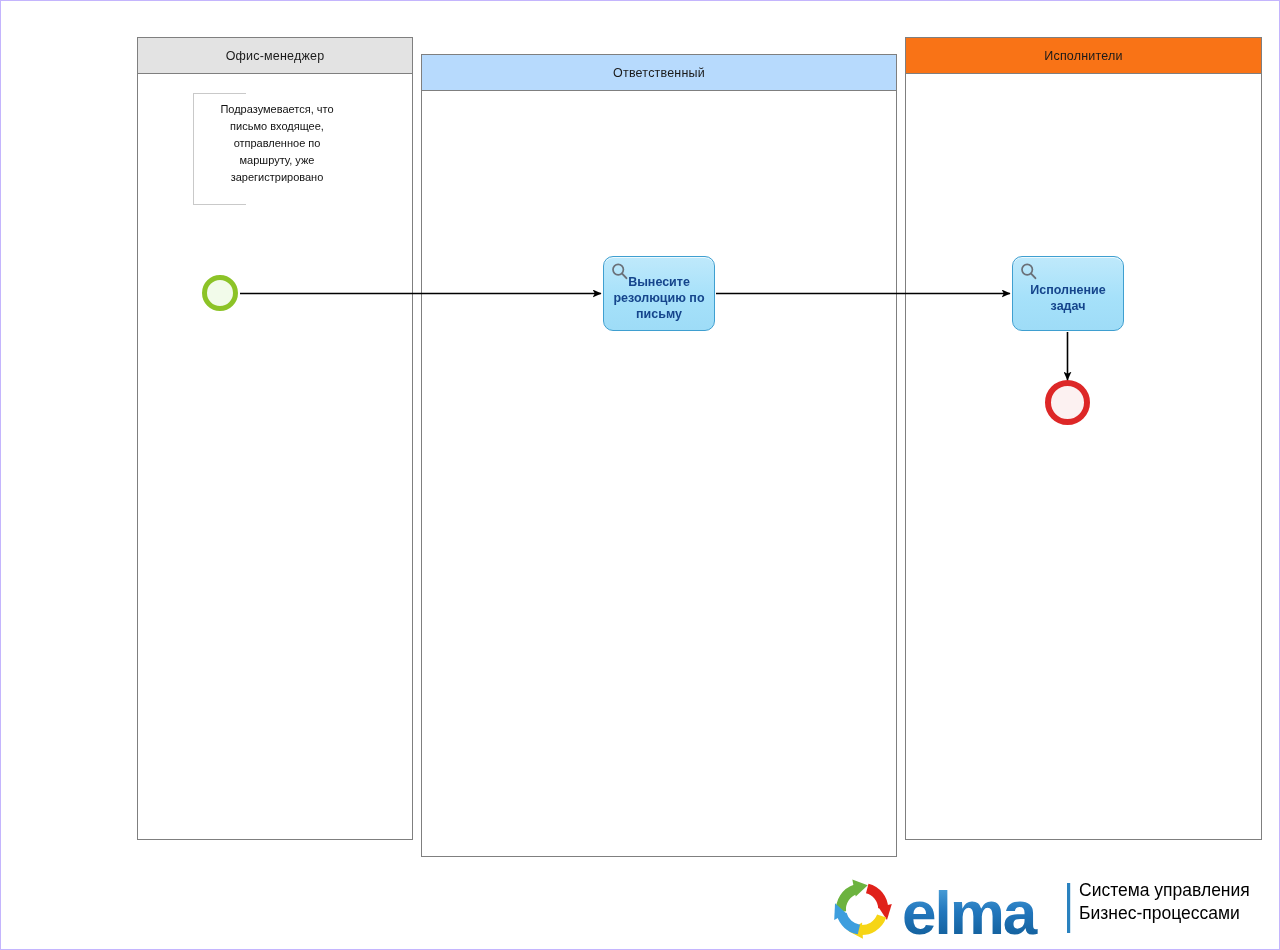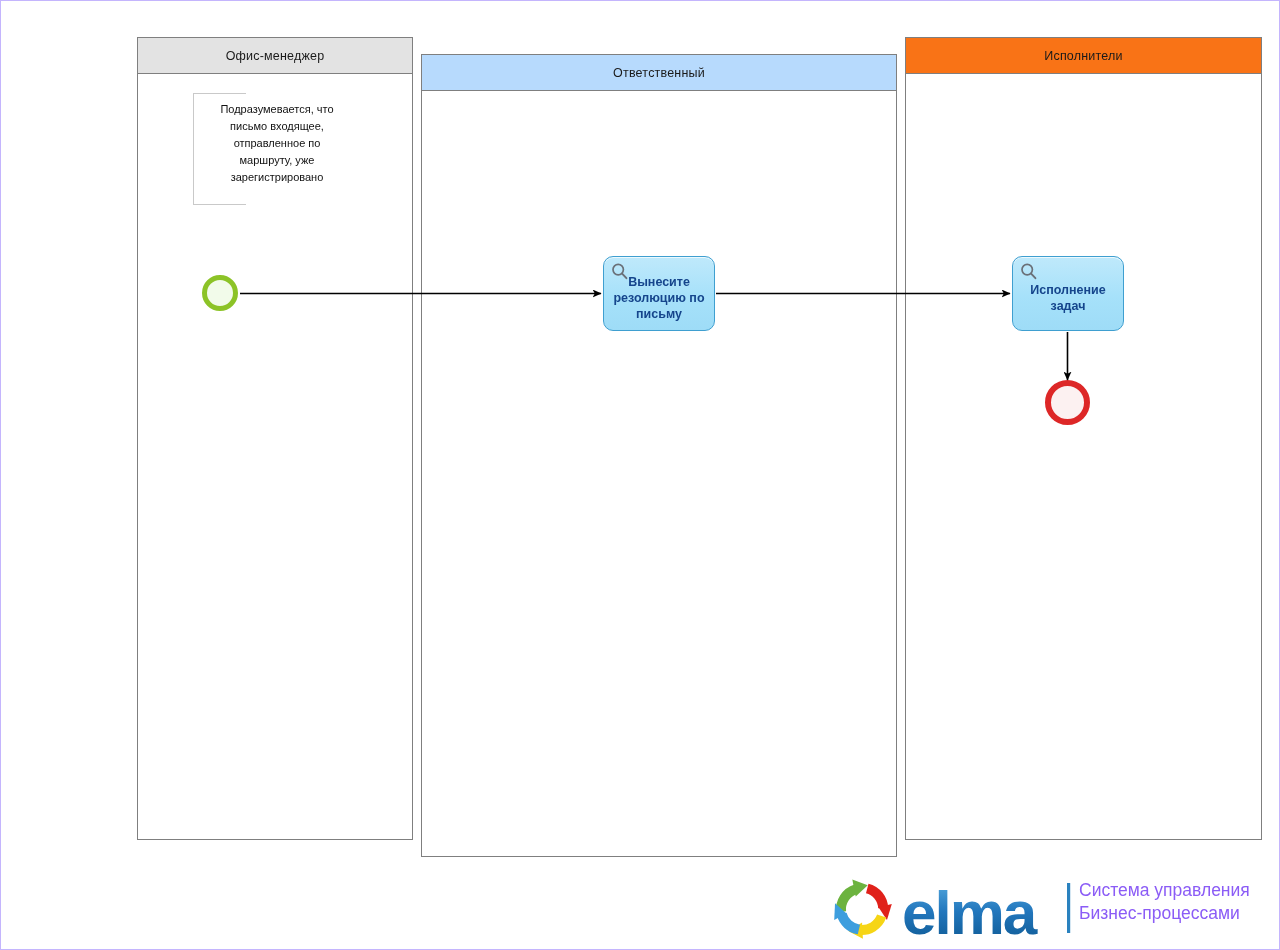--- a/index.html
+++ b/index.html
@@ -139,21 +139,21 @@
     top: 872px;
     width: 452px;
     height: 72px;
   }
   .logo-tagline {
     position: absolute;
     left: 253px;
     top: 6px;
     font-size: 17.5px;
     line-height: 23px;
-    color: #8b5cf6;
+    color: #000000;
     white-space: pre-line;
     font-family: "Liberation Sans", sans-serif;
   }
 </style>
 </head>
 <body>
 
 <div id="canvas">
 
   <div class="pool" style="left:136px; top:36px; width:276px; height:803px;">

